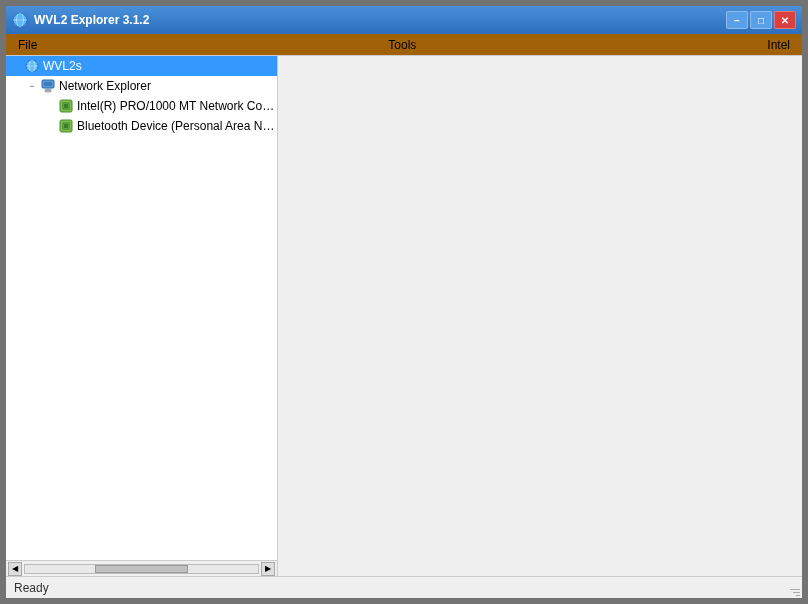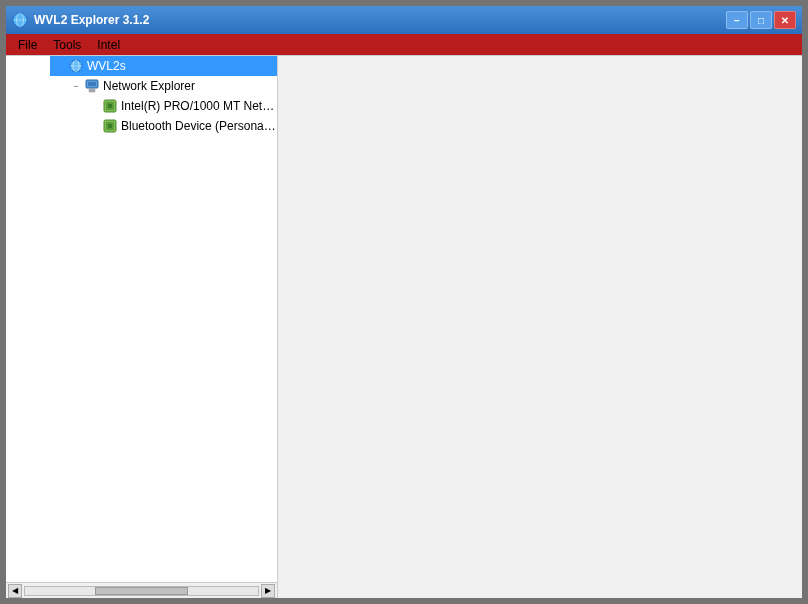--- a/index.html
+++ b/index.html
@@ -67,27 +67,28 @@
       font-size: 10px;
       cursor: pointer;
       border-radius: 2px;
     }
 
     .title-btn.close {
       background: #d94040;
     }
 
     .menu-bar {
-      background: #b91c1c;
+      background: #a16207;
       height: 22px;
       display: flex;
       align-items: center;
       border-bottom: 1px solid #ccc;
       padding: 0 4px;
       flex-shrink: 0;
+      justify-content: space-between;
     }
 
     .menu-item {
       padding: 2px 8px;
       cursor: pointer;
       border-radius: 2px;
     }
 
     .main-content {
       display: flex;
@@ -101,21 +102,20 @@
       border-right: 1px solid #ccc;
       display: flex;
       flex-direction: column;
       overflow: hidden;
       flex-shrink: 0;
     }
 
     .tree-area {
       flex: 1;
       overflow: hidden;
-      padding-left: 44px;
     }
 
     .tree-item {
       display: flex;
       align-items: center;
       height: 20px;
       padding-left: 4px;
       cursor: pointer;
       white-space: nowrap;
       overflow: hidden;
@@ -328,13 +328,23 @@
           <div class="scroll-thumb"></div>
         </div>
         <div class="scroll-btn">▶</div>
       </div>
     </div>
 
     <div class="right-panel">
     </div>
   </div>
 
+  <div class="status-bar">
+    <span class="status-text">Ready</span>
+    <div class="status-grip">
+      <div style="display:flex;flex-direction:column;gap:2px;align-items:flex-end;">
+        <div style="width:10px;height:1px;background:#aaa;"></div>
+        <div style="width:7px;height:1px;background:#aaa;"></div>
+        <div style="width:4px;height:1px;background:#aaa;"></div>
+      </div>
+    </div>
+  </div>
 </div>
 
 </body></html>

